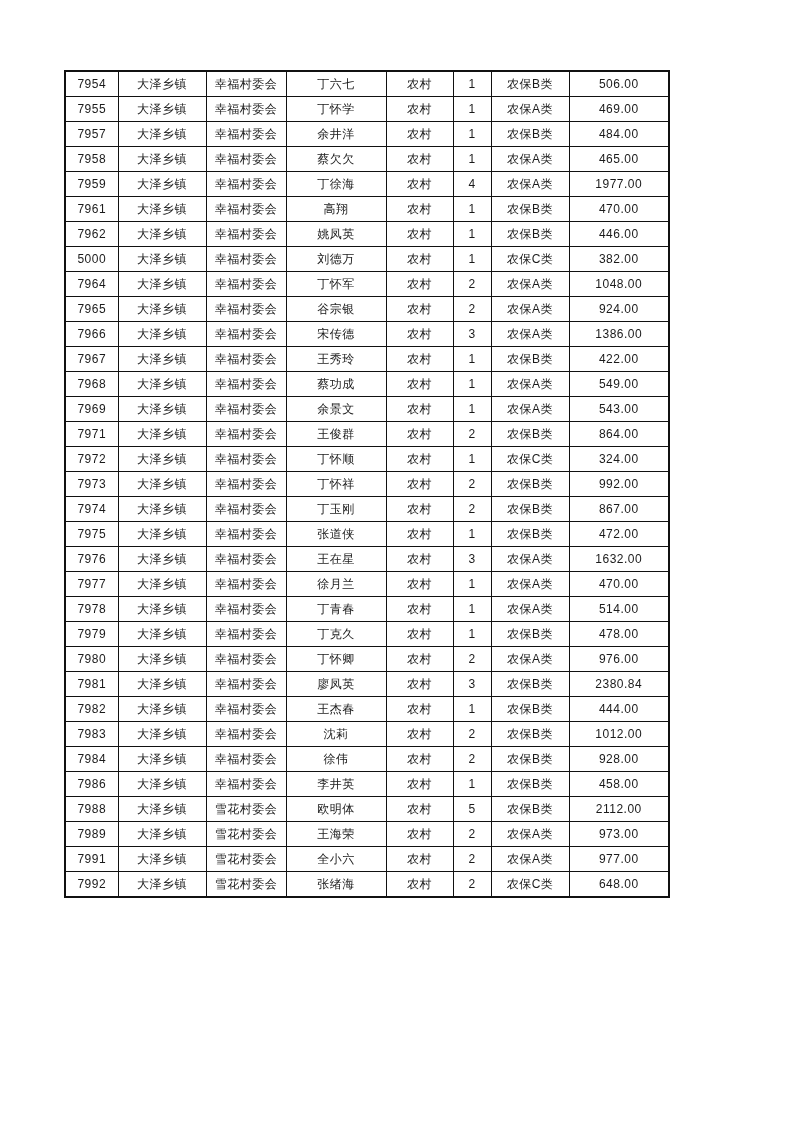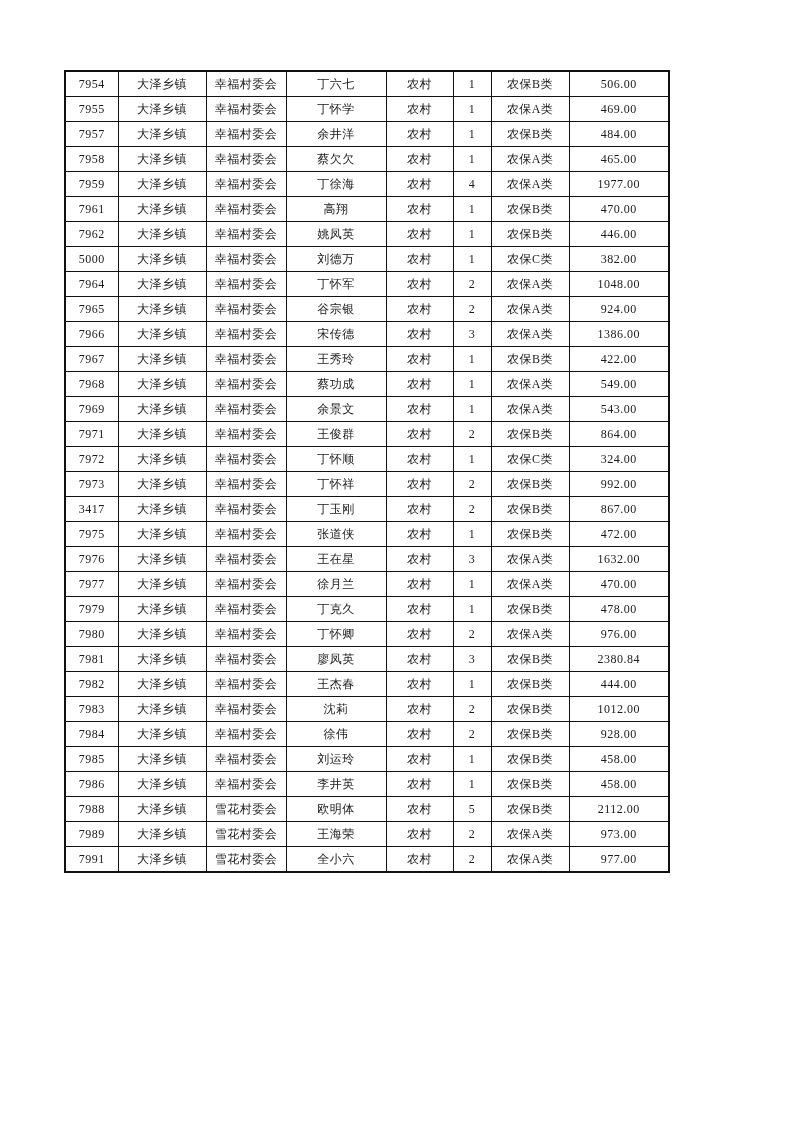--- a/index.html
+++ b/index.html
@@ -6,21 +6,21 @@
     margin: 0;
     padding: 0;
     background: #ffffff;
   }
   .page {
     position: relative;
     width: 793px;
     height: 1122px;
     background: #ffffff;
     overflow: hidden;
-    font-family: Liberation Serif, serif;
+    font-family: Liberation Sans, sans-serif;
   }
   table.data-table {
     position: absolute;
     left: 64px;
     top: 70px;
     border-collapse: collapse;
     table-layout: fixed;
     width: 604px;
     border: 2px solid #111111;
   }
@@ -220,21 +220,21 @@
     <td class="num">7973</td>
     <td>大泽乡镇</td>
     <td>幸福村委会</td>
     <td>丁怀祥</td>
     <td>农村</td>
     <td class="num">2</td>
     <td>农保B类</td>
     <td class="num">992.00</td>
   </tr>
         <tr>
-    <td class="num">3417</td>
+    <td class="num">7974</td>
     <td>大泽乡镇</td>
     <td>幸福村委会</td>
     <td>丁玉刚</td>
     <td>农村</td>
     <td class="num">2</td>
     <td>农保B类</td>
     <td class="num">867.00</td>
   </tr>
         <tr>
     <td class="num">7975</td>
@@ -260,20 +260,30 @@
     <td class="num">7977</td>
     <td>大泽乡镇</td>
     <td>幸福村委会</td>
     <td>徐月兰</td>
     <td>农村</td>
     <td class="num">1</td>
     <td>农保A类</td>
     <td class="num">470.00</td>
   </tr>
         <tr>
+    <td class="num">7978</td>
+    <td>大泽乡镇</td>
+    <td>幸福村委会</td>
+    <td>丁青春</td>
+    <td>农村</td>
+    <td class="num">1</td>
+    <td>农保A类</td>
+    <td class="num">514.00</td>
+  </tr>
+        <tr>
     <td class="num">7979</td>
     <td>大泽乡镇</td>
     <td>幸福村委会</td>
     <td>丁克久</td>
     <td>农村</td>
     <td class="num">1</td>
     <td>农保B类</td>
     <td class="num">478.00</td>
   </tr>
         <tr>
@@ -318,30 +328,20 @@
   </tr>
         <tr>
     <td class="num">7984</td>
     <td>大泽乡镇</td>
     <td>幸福村委会</td>
     <td>徐伟</td>
     <td>农村</td>
     <td class="num">2</td>
     <td>农保B类</td>
     <td class="num">928.00</td>
-  </tr>
-        <tr>
-    <td class="num">7985</td>
-    <td>大泽乡镇</td>
-    <td>幸福村委会</td>
-    <td>刘运玲</td>
-    <td>农村</td>
-    <td class="num">1</td>
-    <td>农保B类</td>
-    <td class="num">458.00</td>
   </tr>
         <tr>
     <td class="num">7986</td>
     <td>大泽乡镇</td>
     <td>幸福村委会</td>
     <td>李井英</td>
     <td>农村</td>
     <td class="num">1</td>
     <td>农保B类</td>
     <td class="num">458.00</td>
@@ -368,16 +368,26 @@
   </tr>
         <tr>
     <td class="num">7991</td>
     <td>大泽乡镇</td>
     <td>雪花村委会</td>
     <td>全小六</td>
     <td>农村</td>
     <td class="num">2</td>
     <td>农保A类</td>
     <td class="num">977.00</td>
+  </tr>
+        <tr>
+    <td class="num">7992</td>
+    <td>大泽乡镇</td>
+    <td>雪花村委会</td>
+    <td>张绪海</td>
+    <td>农村</td>
+    <td class="num">2</td>
+    <td>农保C类</td>
+    <td class="num">648.00</td>
   </tr>
       </tbody>
   </table>
 </div>
 
 </body></html>

